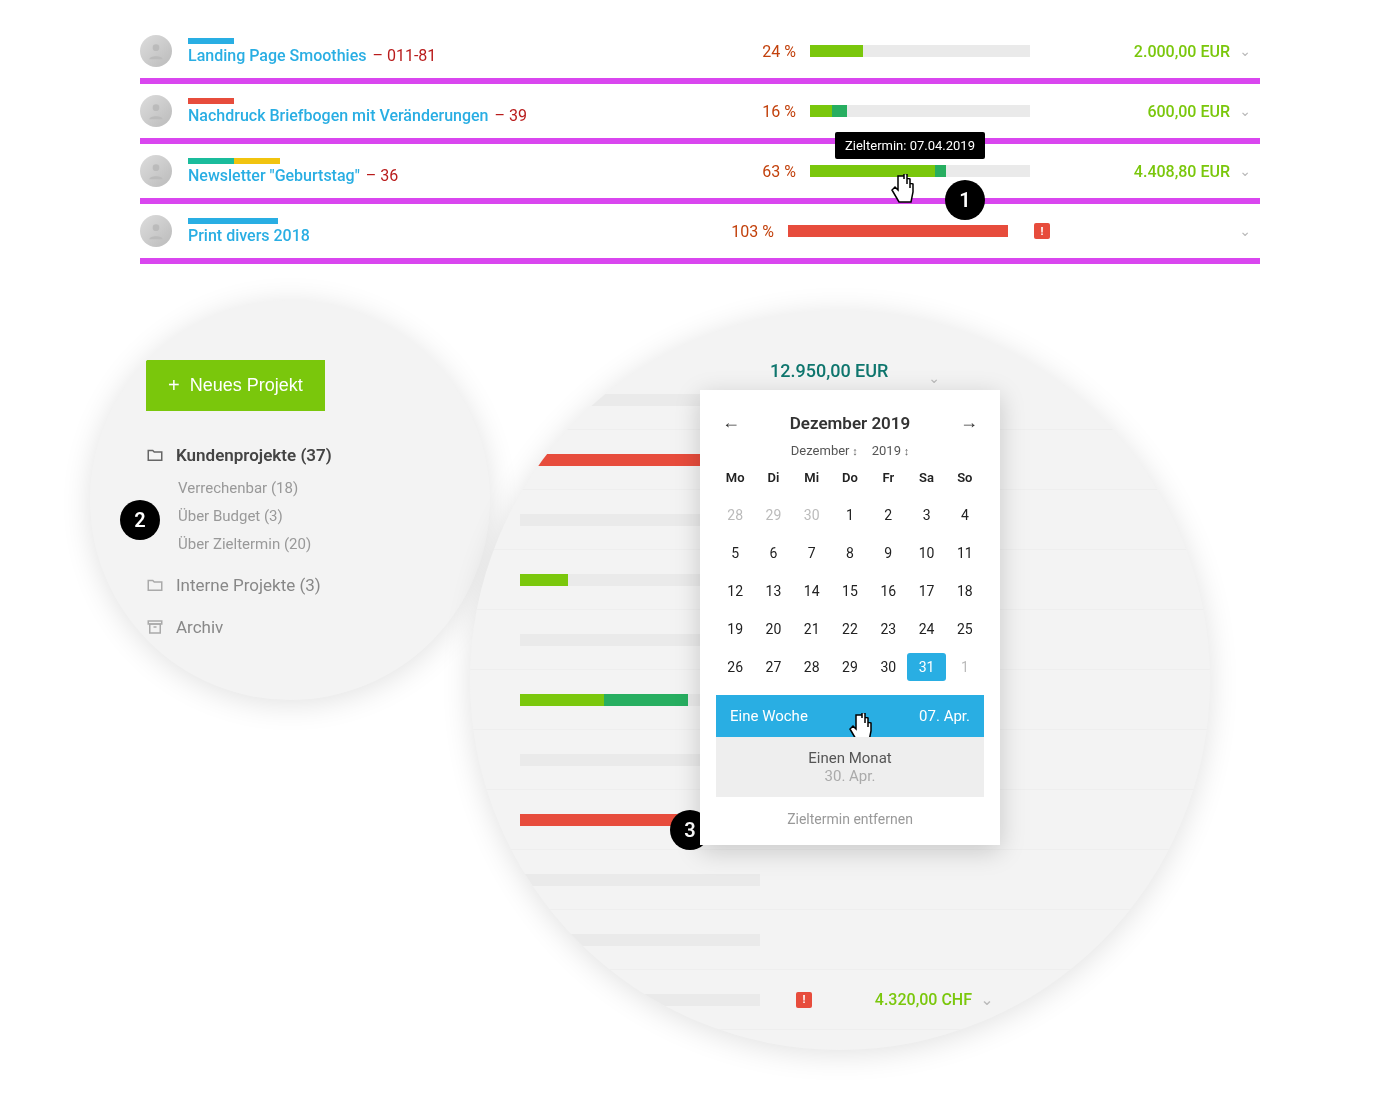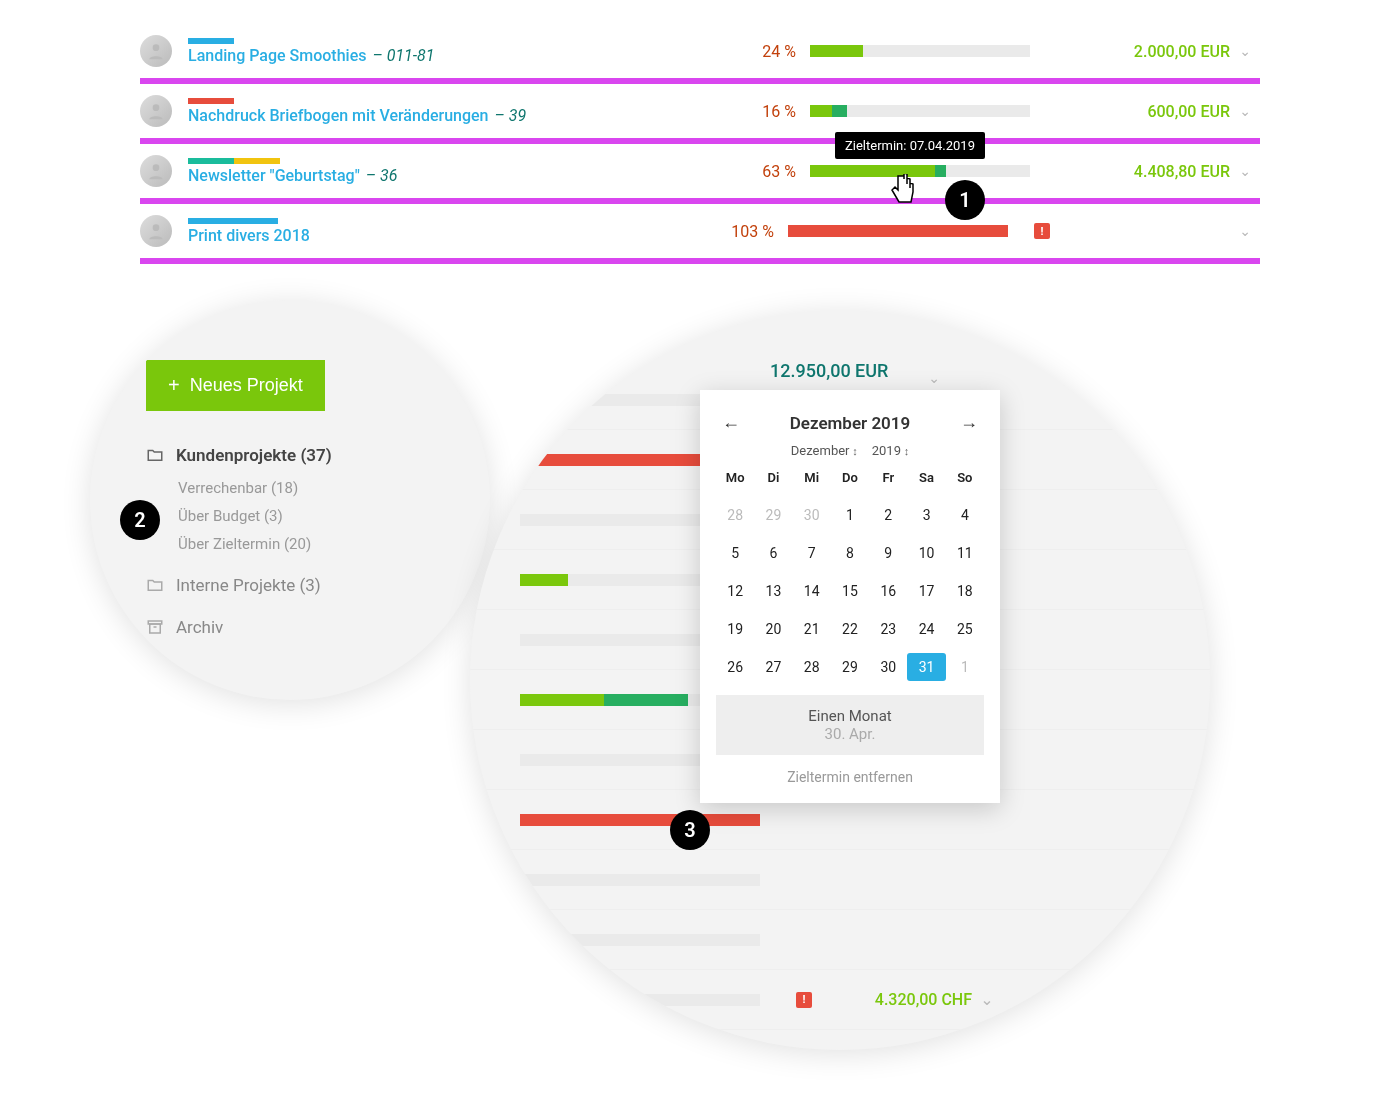--- a/index.html
+++ b/index.html
@@ -25,21 +25,21 @@
     background: linear-gradient(135deg,#ddd,#bbb);
     margin-right: 16px; flex-shrink:0;
     display:flex; align-items:center; justify-content:center;
     font-size:12px; color:#666;
   }
   .title-block { flex: 1; display:flex; flex-direction:column; justify-content:center; }
   .top-chips { display:flex; gap:0; margin-bottom:2px; }
   .chip { height:6px; display:inline-block; }
   .title-line { display:flex; align-items:baseline; gap:6px; }
   .proj-link { color:#29aee3; font-size:16px; font-weight:500; text-decoration:none; }
-  .proj-code { color:#0f766e; font-size:16px; font-weight:400;font-style:italic; }
+  .proj-code { color:#b91c1c; font-size:16px; font-weight:400; }
   .pct { width:80px; text-align:right; color:#c2410c; font-size:16px; margin-right:14px; }
   .bar-wrap { width:220px; height:12px; background:#eaeaea; position:relative; margin-right:20px; display:flex; }
   .bar-fill { height:100%; }
   .alert-badge {
     width:16px; height:16px; background:#e74c3c; color:#fff;
     font-size:11px; font-weight:bold; display:flex; align-items:center; justify-content:center;
     border-radius:2px; margin-left:6px; align-self:center;
   }
   .amount { width:170px; text-align:right; color:#7ac70c; font-size:16px; font-weight:500; margin-left:10px; }
   .chev { width:30px; text-align:center; color:#bbb; font-size:14px; cursor:pointer; }
@@ -370,20 +370,29 @@
         <div class="dp-day">25</div>
         <div class="dp-day">26</div>
         <div class="dp-day">27</div>
         <div class="dp-day">28</div>
         <div class="dp-day">29</div>
         <div class="dp-day">30</div>
         <div class="dp-day sel">31</div>
         <div class="dp-day other">1</div>
       </div>
     <div class="dp-quick">
+      <div class="dp-quick-row primary">
+        <span>Eine Woche</span>
+        <span class="q-date">07. Apr.</span>
+        <div class="cursor-hand" style="left:130px; top:18px;">
+          <svg viewBox="0 0 28 32">
+              <path d="M10 2v14l-3-3-3 3 7 12h12l2-10V10l-3-1v5-9l-3-1v6-10l-3-1v6V2z" fill="#fff" stroke="#000" stroke-width="1.5"></path>
+            </svg>
+        </div>
+      </div>
       <div class="dp-quick-row secondary">
         <span>Einen Monat</span>
         <span class="q-date">30. Apr.</span>
       </div>
     </div>
     <div class="dp-remove">Zieltermin entfernen</div>
   </div>
 </div>
 <div class="callout" style="left:670px; top:810px;">3</div>
 

